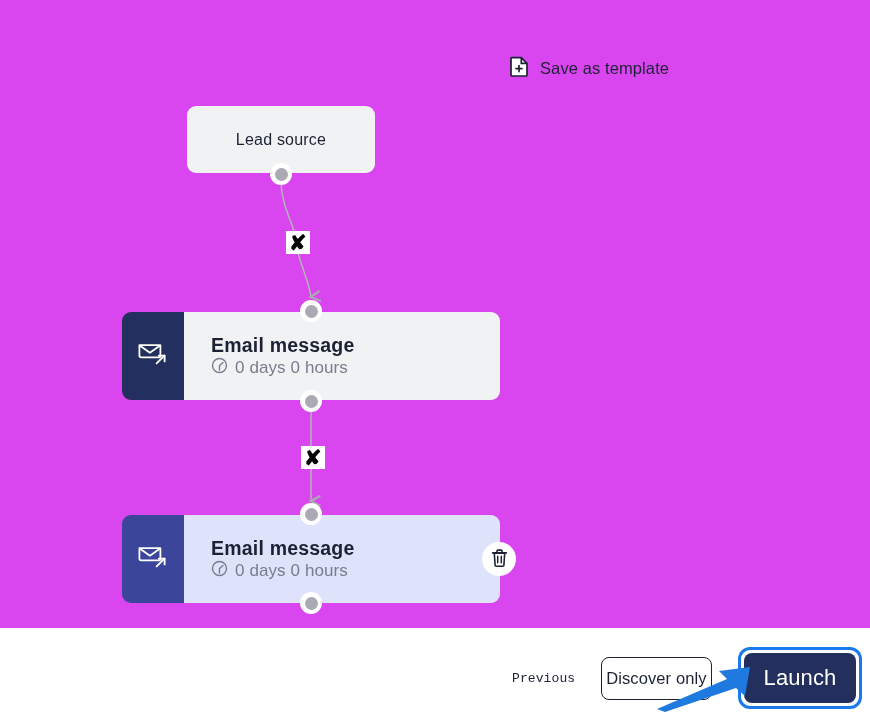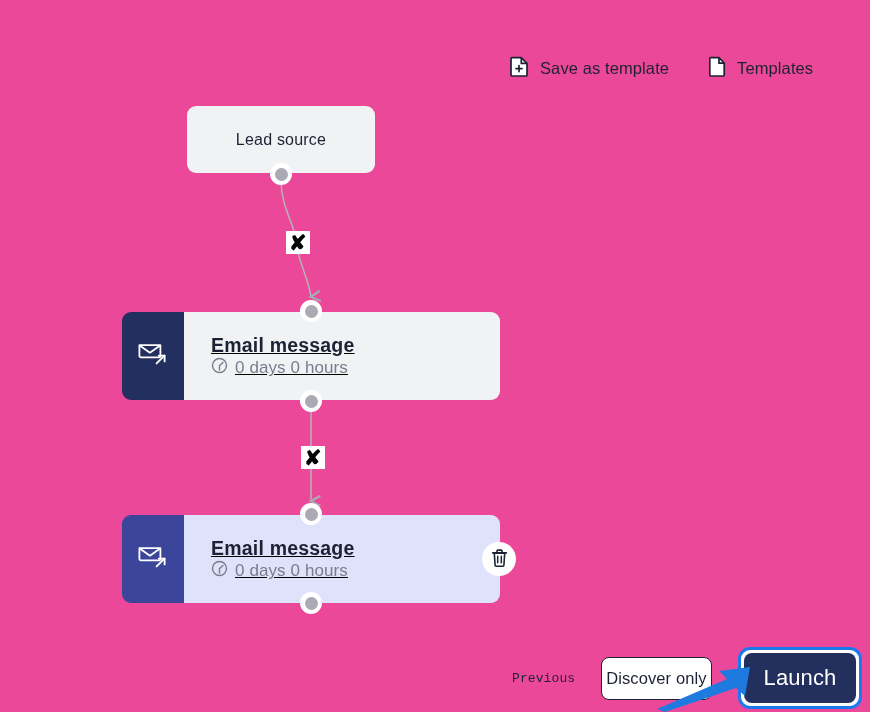--- a/index.html
+++ b/index.html
@@ -8,22 +8,22 @@
     width: 870px;
     height: 712px;
     background: #ffffff;
     font-family: "Liberation Sans", sans-serif;
     overflow: hidden;
   }
 
   #canvas {
     position: relative;
     width: 870px;
-    height: 712px;
-    background: #ec4899;
+    height: 628px;
+    background: #d946ef;
   }
 
   
   .toolbar {
     position: absolute;
     top: 56px;
     left: 510px;
     display: flex;
     align-items: center;
     gap: 40px;
@@ -67,21 +67,20 @@
   }
 
   .node-email {
     position: absolute;
     left: 122px;
     width: 378px;
     height: 88px;
     border-radius: 9px;
     display: flex;
     overflow: visible;
-    text-decoration: underline;
   }
   .node-email.n1 { top: 312px; }
   .node-email.n2 { top: 515px; }
 
   .node-body {
     flex: 1;
     border-radius: 0 9px 9px 0;
     display: flex;
     flex-direction: column;
     justify-content: center;
@@ -242,29 +241,20 @@
       <span class="tool-ico">
         <svg width="19" height="21" viewBox="0 0 19 21" fill="none">
           <path d="M2 1.6h9.2L17 7.3V19a1 1 0 0 1-1 1H2a1 1 0 0 1-1-1V2.6a1 1 0 0 1 1-1z" stroke="#1c2233" stroke-width="1.7" fill="#fff"></path>
           <path d="M11.3 1.8v5.6h5.4" stroke="#1c2233" stroke-width="1.7" fill="none"></path>
           <path d="M9 9.6v6M6 12.6h6" stroke="#1c2233" stroke-width="1.7" stroke-linecap="round"></path>
         </svg>
       </span>
       <span class="label">Save as template</span>
     </button>
 
-    <button class="tool-btn">
-      <span class="tool-ico">
-        <svg width="17" height="21" viewBox="0 0 17 21" fill="none">
-          <path d="M1.8 1.6h8.1L15.2 7V19a1 1 0 0 1-1 1H1.8a1 1 0 0 1-1-1V2.6a1 1 0 0 1 1-1z" stroke="#1c2233" stroke-width="1.7" fill="#fff"></path>
-          <path d="M10 1.8v5.4h5.2" stroke="#1c2233" stroke-width="1.7" fill="none"></path>
-        </svg>
-      </span>
-      <span class="label">Templates</span>
-    </button>
   </div>
 
   <svg class="edge" style="left:0;top:0;width:870px;height:712px">
     <defs>
       <marker id="ah" markerWidth="9" markerHeight="9" refX="4" refY="7" orient="auto">
         <path d="M0.6 0.8 L4 7.2 L7.4 0.8" fill="none" stroke="#a9aab2" stroke-width="1.5"></path>
       </marker>
     </defs>
     <path d="M281,180 C281,205 292,220 296,238" stroke="#b3b4ba" stroke-width="1.5" fill="none"></path>
     <path d="M297,248 C301,268 309,280 311,297" stroke="#b3b4ba" stroke-width="1.5" fill="none" marker-end="url(#ah)"></path>

